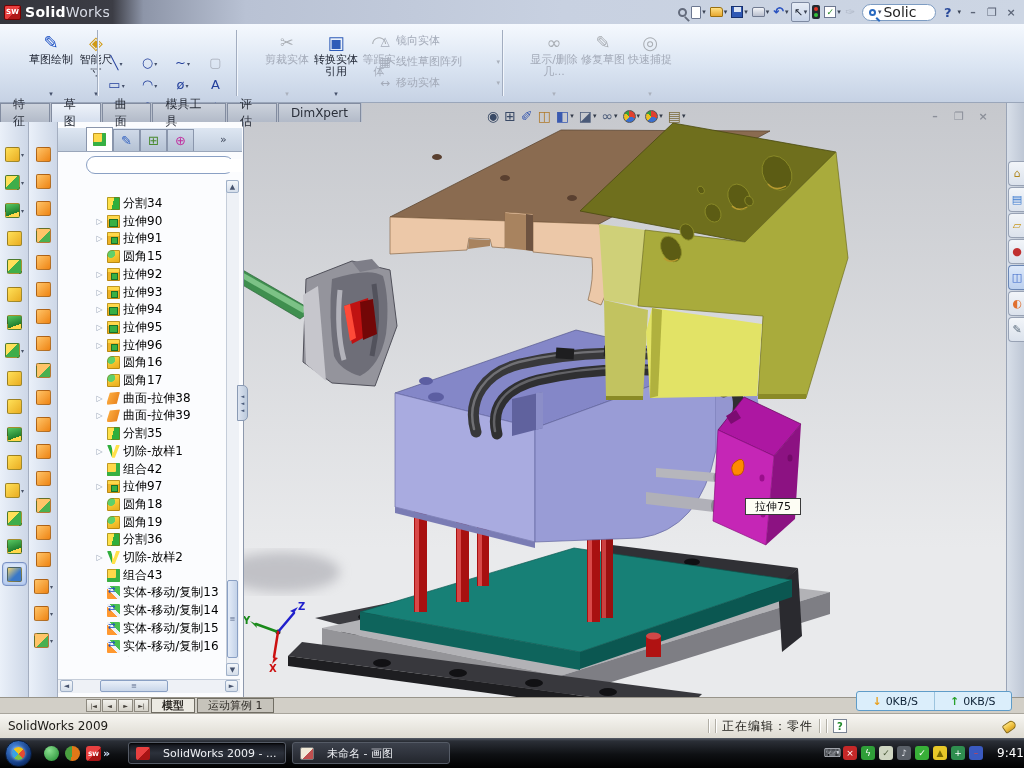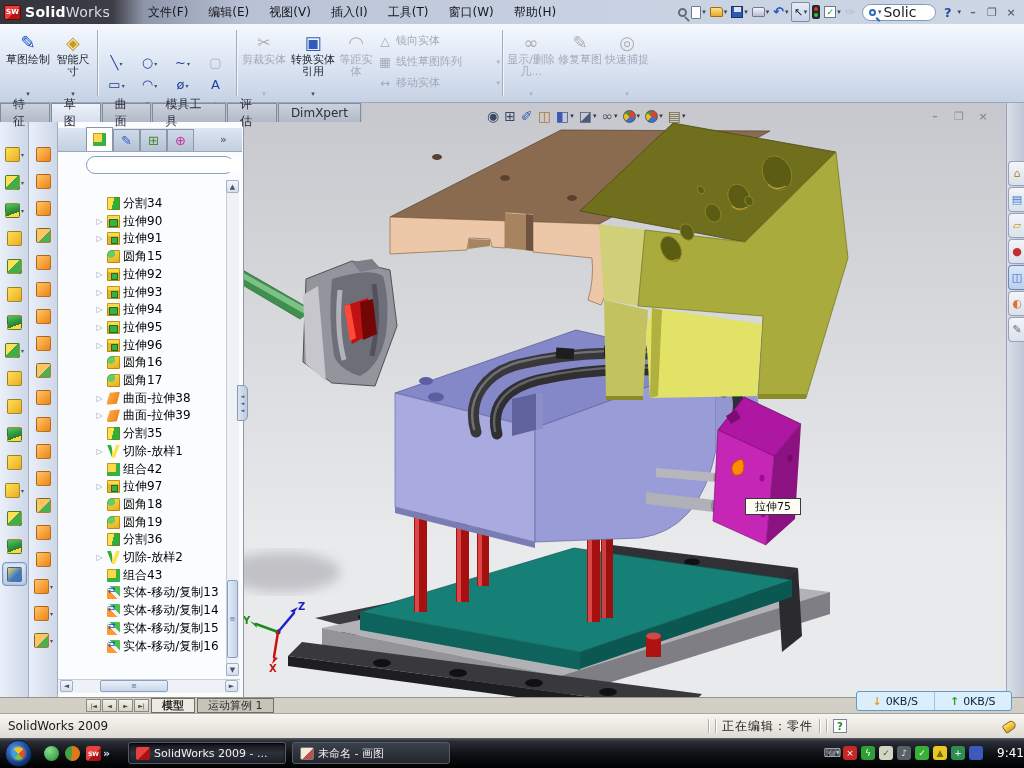--- a/index.html
+++ b/index.html
@@ -39,21 +39,21 @@
   .mag{width:7px;height:7px;border:2px solid #2a6ac0;border-radius:50%;position:relative;flex:none;}
   .mag::after{content:"";position:absolute;left:6px;top:6px;width:2px;height:5px;background:#2a6ac0;transform:rotate(-45deg);}
   #searchbox .dd{font-size:7px;color:#4a5possible4;color:#4a546a;}
   #searchbox input{border:none;outline:none;width:38px;font-size:14px;color:#222;background:transparent;}
   #helpbtn{color:#2a4a9a;font-weight:bold;font-size:13px;padding:0 3px;}
   .winbtn{width:18px;height:15px;display:flex;align-items:center;justify-content:center;color:#5c6577;font-size:11px;font-weight:bold;}
 
   
   #commandbar{position:absolute;left:0;top:24px;width:1024px;height:79px;
     background:linear-gradient(#f5f9fe,#dae4f2 55%,#c6d2e4);border-bottom:1px solid #9aa6ba;}
-  .bigbtn{position:absolute;top:3px;height:71px;display:flex;flex-direction:column;align-items:center;justify-content:flex-start;padding-top:3px;}
+  .bigbtn{position:absolute;top:3px;height:71px;display:flex;flex-direction:column;align-items:center;justify-content:flex-start;padding-top:3px;margin-left:23px;}
   .bigbtn .blbl{font-size:11px;line-height:11.5px;text-align:center;color:#1c2230;white-space:pre-wrap;width:100%;}
   .bigbtn.dis .blbl{color:#a3aab8;}
   .bigbtn .bdd{font-size:7px;color:#44506a;margin-top:auto;}
   .bigbtn.dis .bdd{color:#aab0bc;}
   .bicon{height:24px;display:flex;align-items:center;justify-content:center;font-size:18px;}
   .bigbtn.dis .bicon{opacity:.45;filter:grayscale(.8);}
   .bi-sketch::before{content:"✎";color:#1b4fc4;}
   .bi-dim::before{content:"◈";color:#d09a14;}
   .bi-trim::before{content:"✂";color:#55606e;font-size:16px;}
   .bi-convert::before{content:"▣";color:#2f5cb8;}
@@ -167,48 +167,39 @@
   
   #taskbar{position:absolute;left:0;top:738px;width:1024px;height:30px;background:linear-gradient(#555b66 0,#2b2f37 10%,#0e1013 55%,#000 100%);display:flex;align-items:center;}
   #startorb{width:27px;height:27px;border-radius:50%;margin-left:5px;background:radial-gradient(circle at 35% 30%,#4a8ae0,#123a80 65%,#071830);border:1px solid #0a1c3a;display:flex;align-items:center;justify-content:center;}
   .orbflag{width:13px;height:13px;border-radius:50%;background:conic-gradient(from 45deg,#e34a33 0 25%,#7ec043 0 50%,#3aa3e3 0 75%,#f2c21a 0);box-shadow:0 0 3px rgba(255,255,255,.6);}
   #quicklaunch{display:flex;align-items:center;gap:6px;margin-left:12px;}
   .qlic{width:15px;height:15px;border-radius:3px;}
   .ql-green{background:radial-gradient(circle at 35% 30%,#8ae090,#1f8a2e);border-radius:50%;}
   .ql-orange{background:conic-gradient(#e07818 0 55%,#4aa040 0);border-radius:50%;}
   .ql-sw{background:linear-gradient(135deg,#e84040 0 55%,#a81414 55%);color:#fff;font-size:6px;font-weight:bold;display:flex;align-items:center;justify-content:center;}
   #qlmore{color:#cfe0f8;font-size:11px;font-weight:bold;margin-left:2px;}
-  .taskwin{height:22px;display:flex;align-items:center;gap:4px;padding:0 7px;border-radius:3px;border:1px solid #555b66;color:#eef0f4;font-size:11px;white-space:nowrap;overflow:hidden;}
+  .taskwin{height:22px;display:flex;align-items:center;gap:13px;padding:0 7px;border-radius:3px;border:1px solid #555b66;color:#eef0f4;font-size:11px;white-space:nowrap;overflow:hidden;}
   .taskwin.active{background:linear-gradient(#11131a,#2c313b 50%,#1a1d24);box-shadow:inset 0 1px 2px #000;}
   .taskwin:not(.active){background:linear-gradient(#3c414c,#23262d);}
   .twic-solidworks{width:14px;height:13px;flex:none;background:linear-gradient(135deg,#e84040 0 55%,#a81414 55%);border-radius:2px;color:#fff;font-size:6px;font-weight:bold;display:flex;align-items:center;justify-content:center;}
   .twic-paint{width:14px;height:13px;flex:none;background:linear-gradient(135deg,#f2ead8 55%,#c05050 55%),#d8d8e0;border-radius:2px;border:1px solid #777;}
   #tray{margin-left:auto;display:flex;align-items:center;gap:4px;padding-right:8px;}
   .trayic{width:14px;height:14px;border-radius:3px;font-size:9px;display:flex;align-items:center;justify-content:center;color:#fff;}
   #clock{color:#fff;font-size:12px;margin-left:6px;}
 </style>
 </head>
 <body>
 
 <div id="screen">
 
   <div id="titlebar">
     <div class="swlogo">
       <span class="swcube">SW</span>
       <span class="swname"><b>Solid</b><i>Works</i></span>
     </div>
-    <div id="menus">
-        <div class="menu">文件(F)</div>
-        <div class="menu">编辑(E)</div>
-        <div class="menu">视图(V)</div>
-        <div class="menu">插入(I)</div>
-        <div class="menu">工具(T)</div>
-        <div class="menu">窗口(W)</div>
-        <div class="menu">帮助(H)</div>
-      </div>
     <div id="tb-right">
       <span id="qicons" style="display:flex;align-items:center">
           <span class="qi">
             <span class="pinicon"></span>
           </span>
           <span class="qi">
             <span class="pageicon"></span>
             <span class="dd">▾</span>
           </span>
           <span class="qi">

